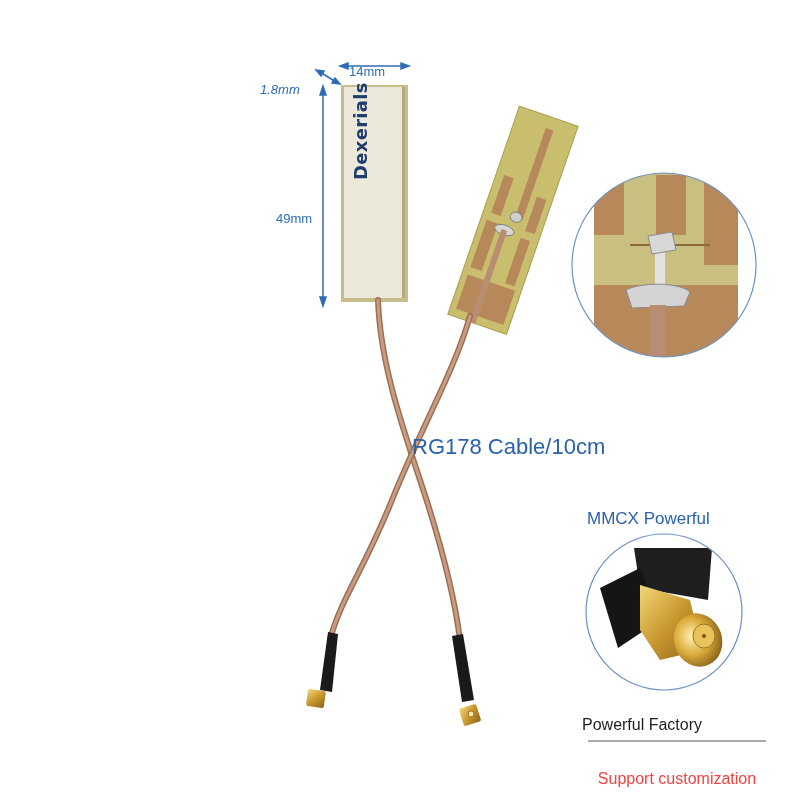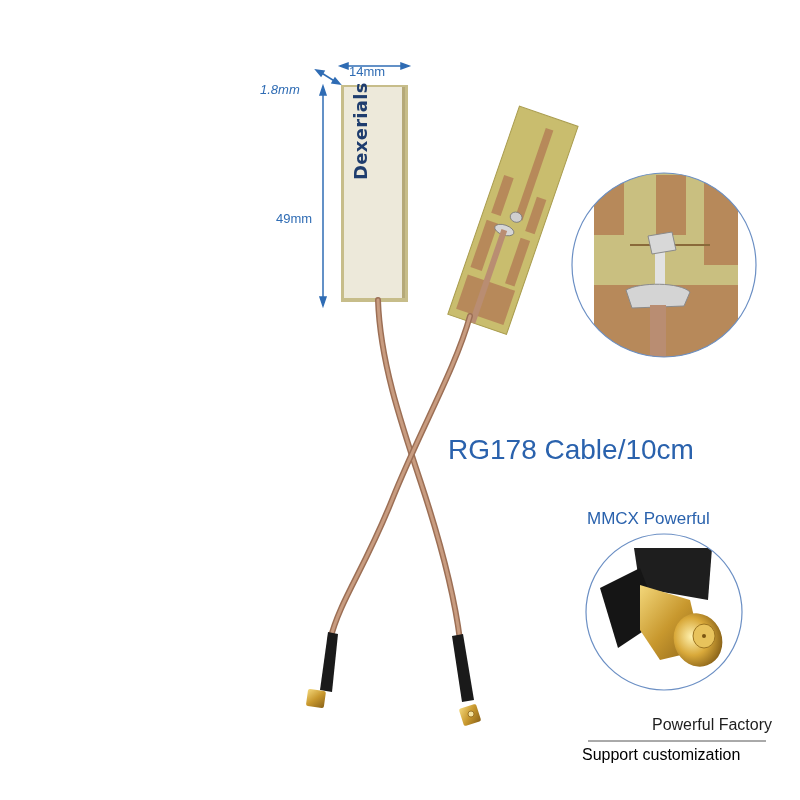--- a/index.html
+++ b/index.html
@@ -2,22 +2,22 @@
 <html><head>
 <meta charset="utf-8">
 <style>
   html, body { margin: 0; padding: 0; background: #ffffff; }
   body { width: 800px; height: 800px; position: relative; overflow: hidden;
          font-family: "Liberation Sans", "DejaVu Sans", sans-serif; }
   .abs { position: absolute; }
   .dim-label { color: #2f6cb4; font-size: 13px; margin-top: 20px; }
   .callout { color: #2a62ad; }
   .scene { position: absolute; left: 0; top: 0; }
-  .footer-line1 { font-size: 16px; color: #1e1e1e; text-align: right; width: 190px; }
-  .footer-line2 { font-size: 16px; color: #000000; width: 190px; }
+  .footer-line1 { font-size: 16px; color: #1e1e1e; text-align: left; width: 190px; }
+  .footer-line2 { font-size: 16px; color: #ef4444; text-align: center; width: 190px; margin-top: 24px; }
   .brand { font-family: "DejaVu Sans", sans-serif; font-size: 18px; color: #1f3d6e; font-weight: 600;
            transform: rotate(-90deg); transform-origin: left top; white-space: nowrap; letter-spacing: 0.3px; }
 </style>
 </head>
 <body>
 
 <svg class="scene" width="800" height="800" viewBox="0 0 800 800">
   <defs>
     <linearGradient id="cableGrad" x1="0" x2="1">
       <stop offset="0" stop-color="#9c6f55"></stop>
@@ -119,17 +119,17 @@
 
   <line x1="588" y1="741" x2="766" y2="741" stroke="#555" stroke-width="1"></line>
 </svg>
 
 <div class="abs dim-label" style="left:349px; top:44px;">14mm</div>
 <div class="abs dim-label" style="left:260px; top:62px;font-style:italic;">1.8mm</div>
 <div class="abs dim-label" style="left:276px; top:191px;">49mm</div>
 
 <div class="abs brand" style="left:350px; top:180px;">Dexerials</div>
 
-<div class="abs callout" style="left:448px; top:434px; font-size:28px;">RG178 Cable/10cm</div>
+<div class="abs callout" style="left:412px; top:434px; font-size:22px;">RG178 Cable/10cm</div>
 <div class="abs callout" style="left:587px; top:509px; font-size:17px;">MMCX Powerful</div>
 
 <div class="abs footer-line1" style="left:582px; top:716px;">Powerful Factory</div>
 <div class="abs footer-line2" style="left:582px; top:746px;">Support customization</div>
 
 </body></html>

